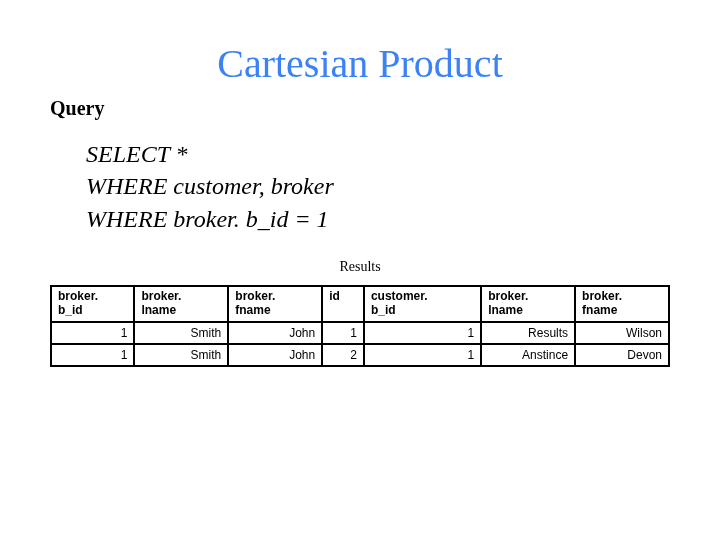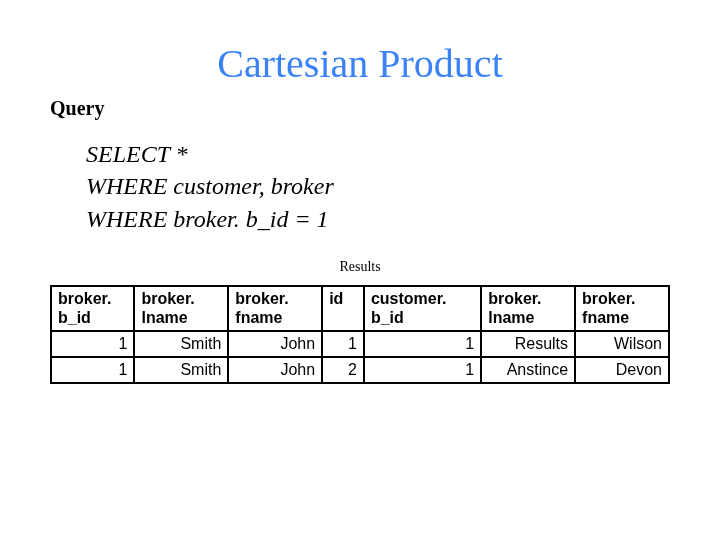--- a/index.html
+++ b/index.html
@@ -43,21 +43,21 @@
   .results-head {
     font-weight: normal;
     font-size: 14px;
     text-align: center;
     margin: 4px 0 10px 0;
   }
   table.results {
     border-collapse: collapse;
     margin: 0 auto;
     font-family: Arial, Helvetica, sans-serif;
-    font-size: 16px;
+    font-size: 12px;
     width: 620px;
     table-layout: fixed;
   }
   table.results th, table.results td {
     border: 2px solid #000;
     padding: 3px 6px;
     vertical-align: top;
     overflow: hidden;
   }
   table.results th {

